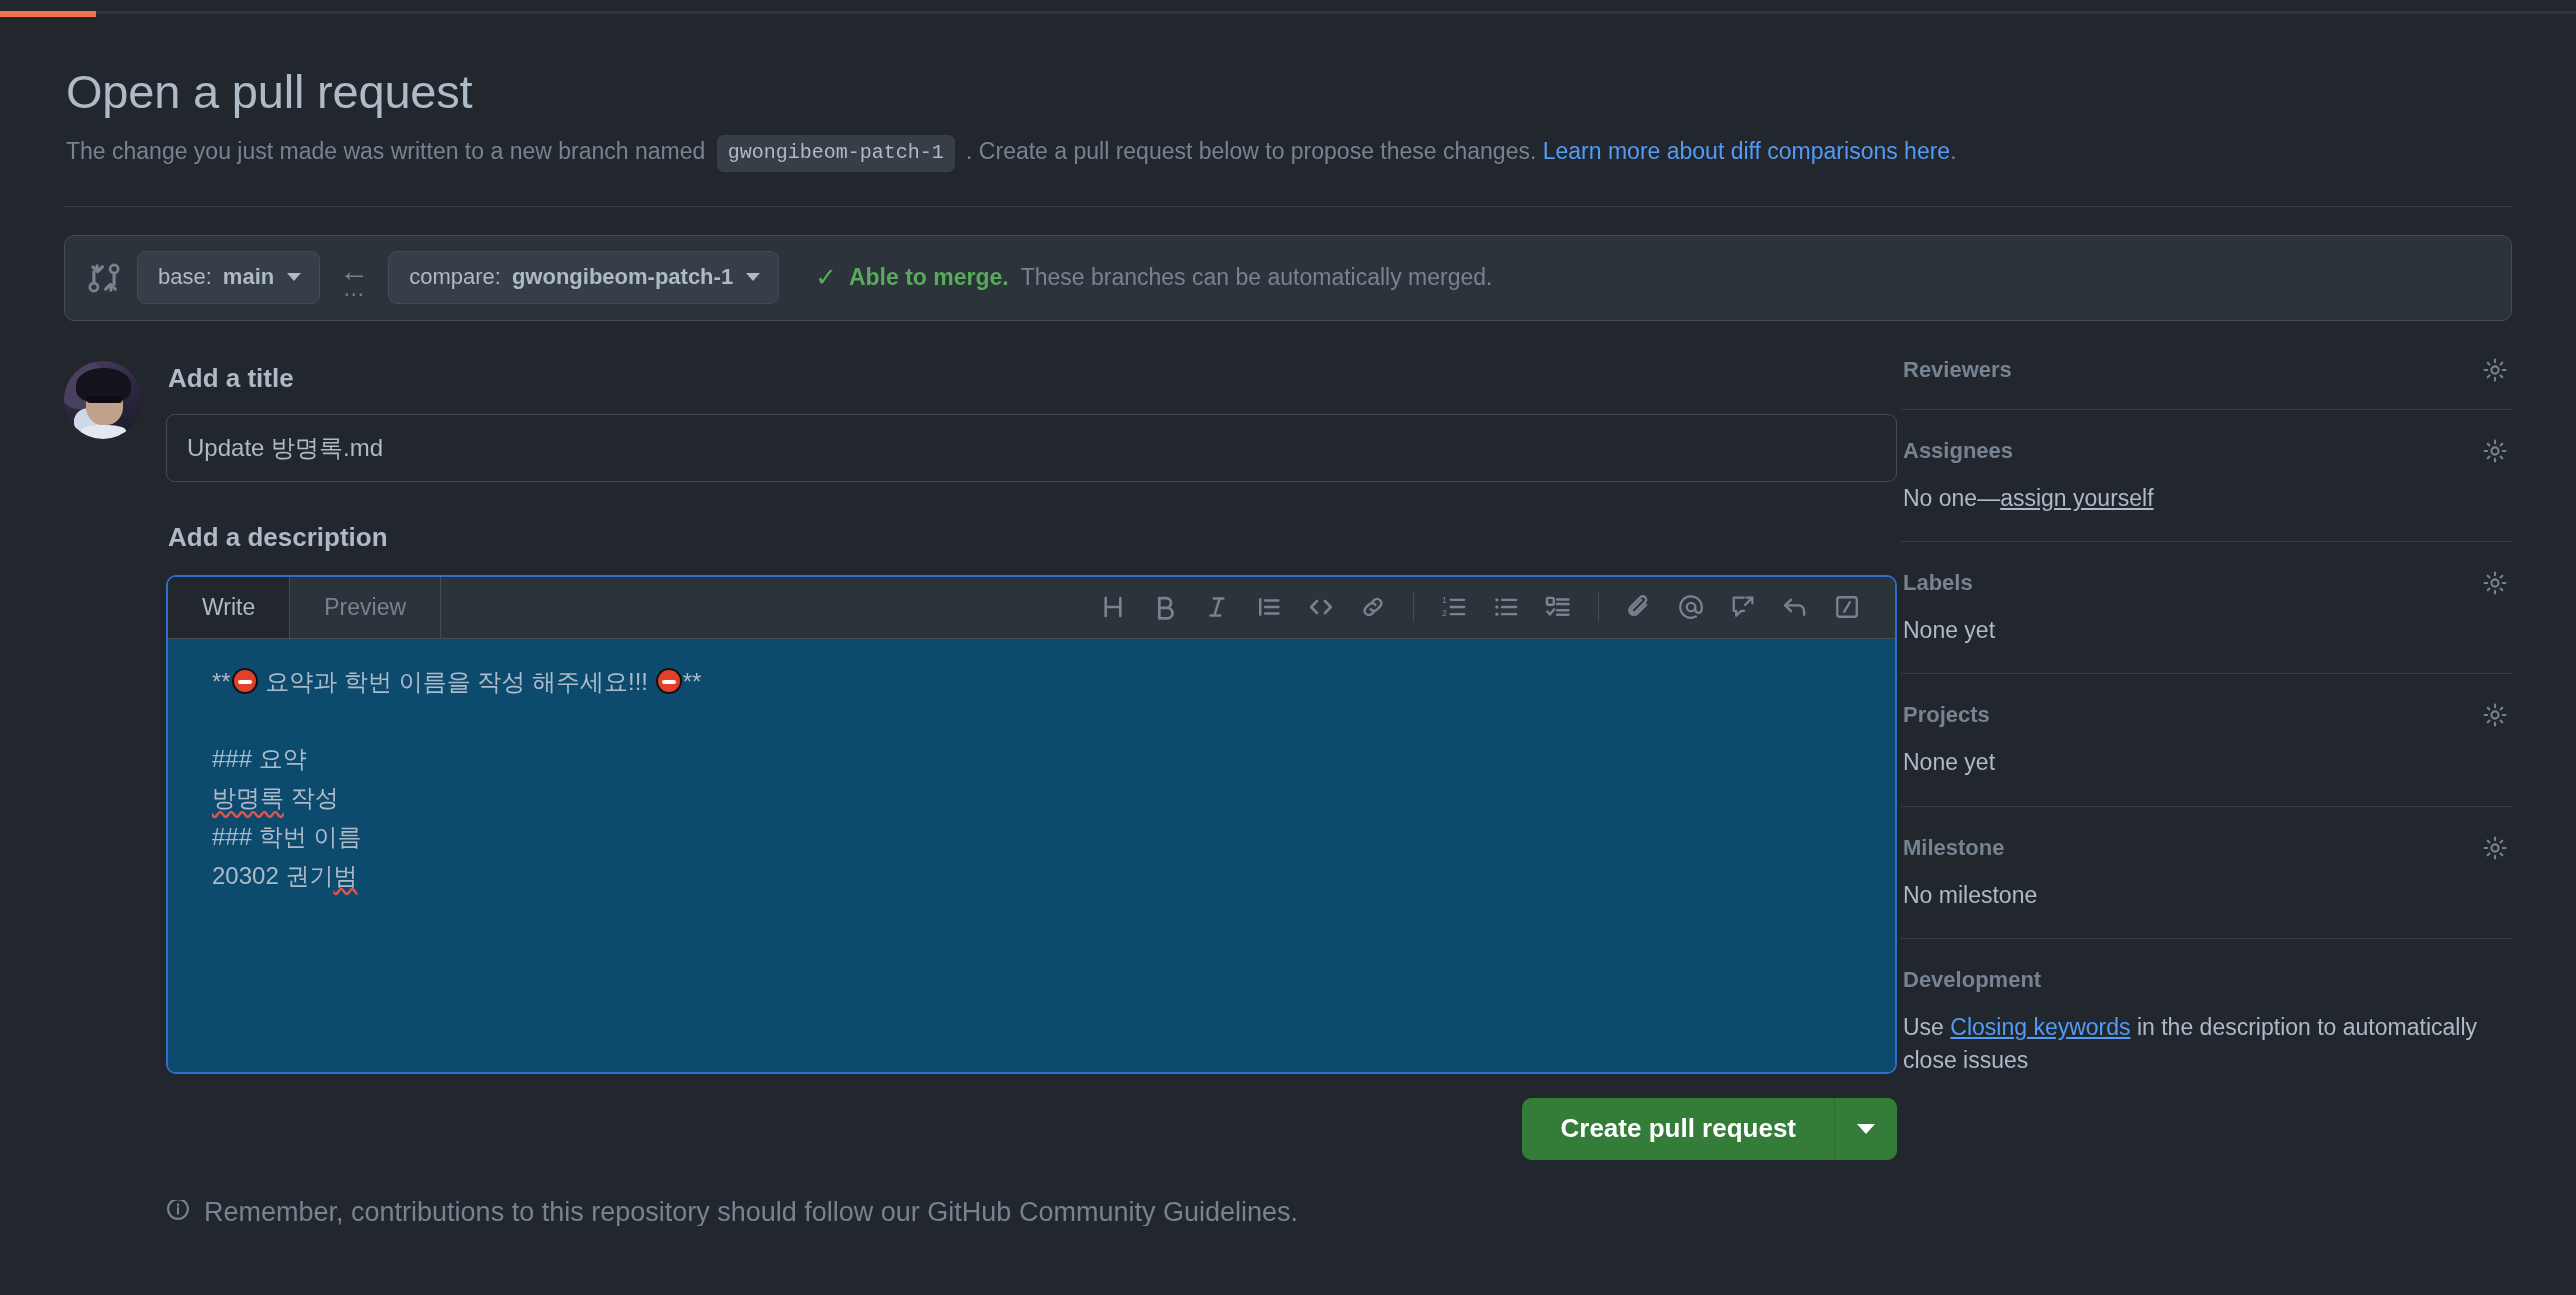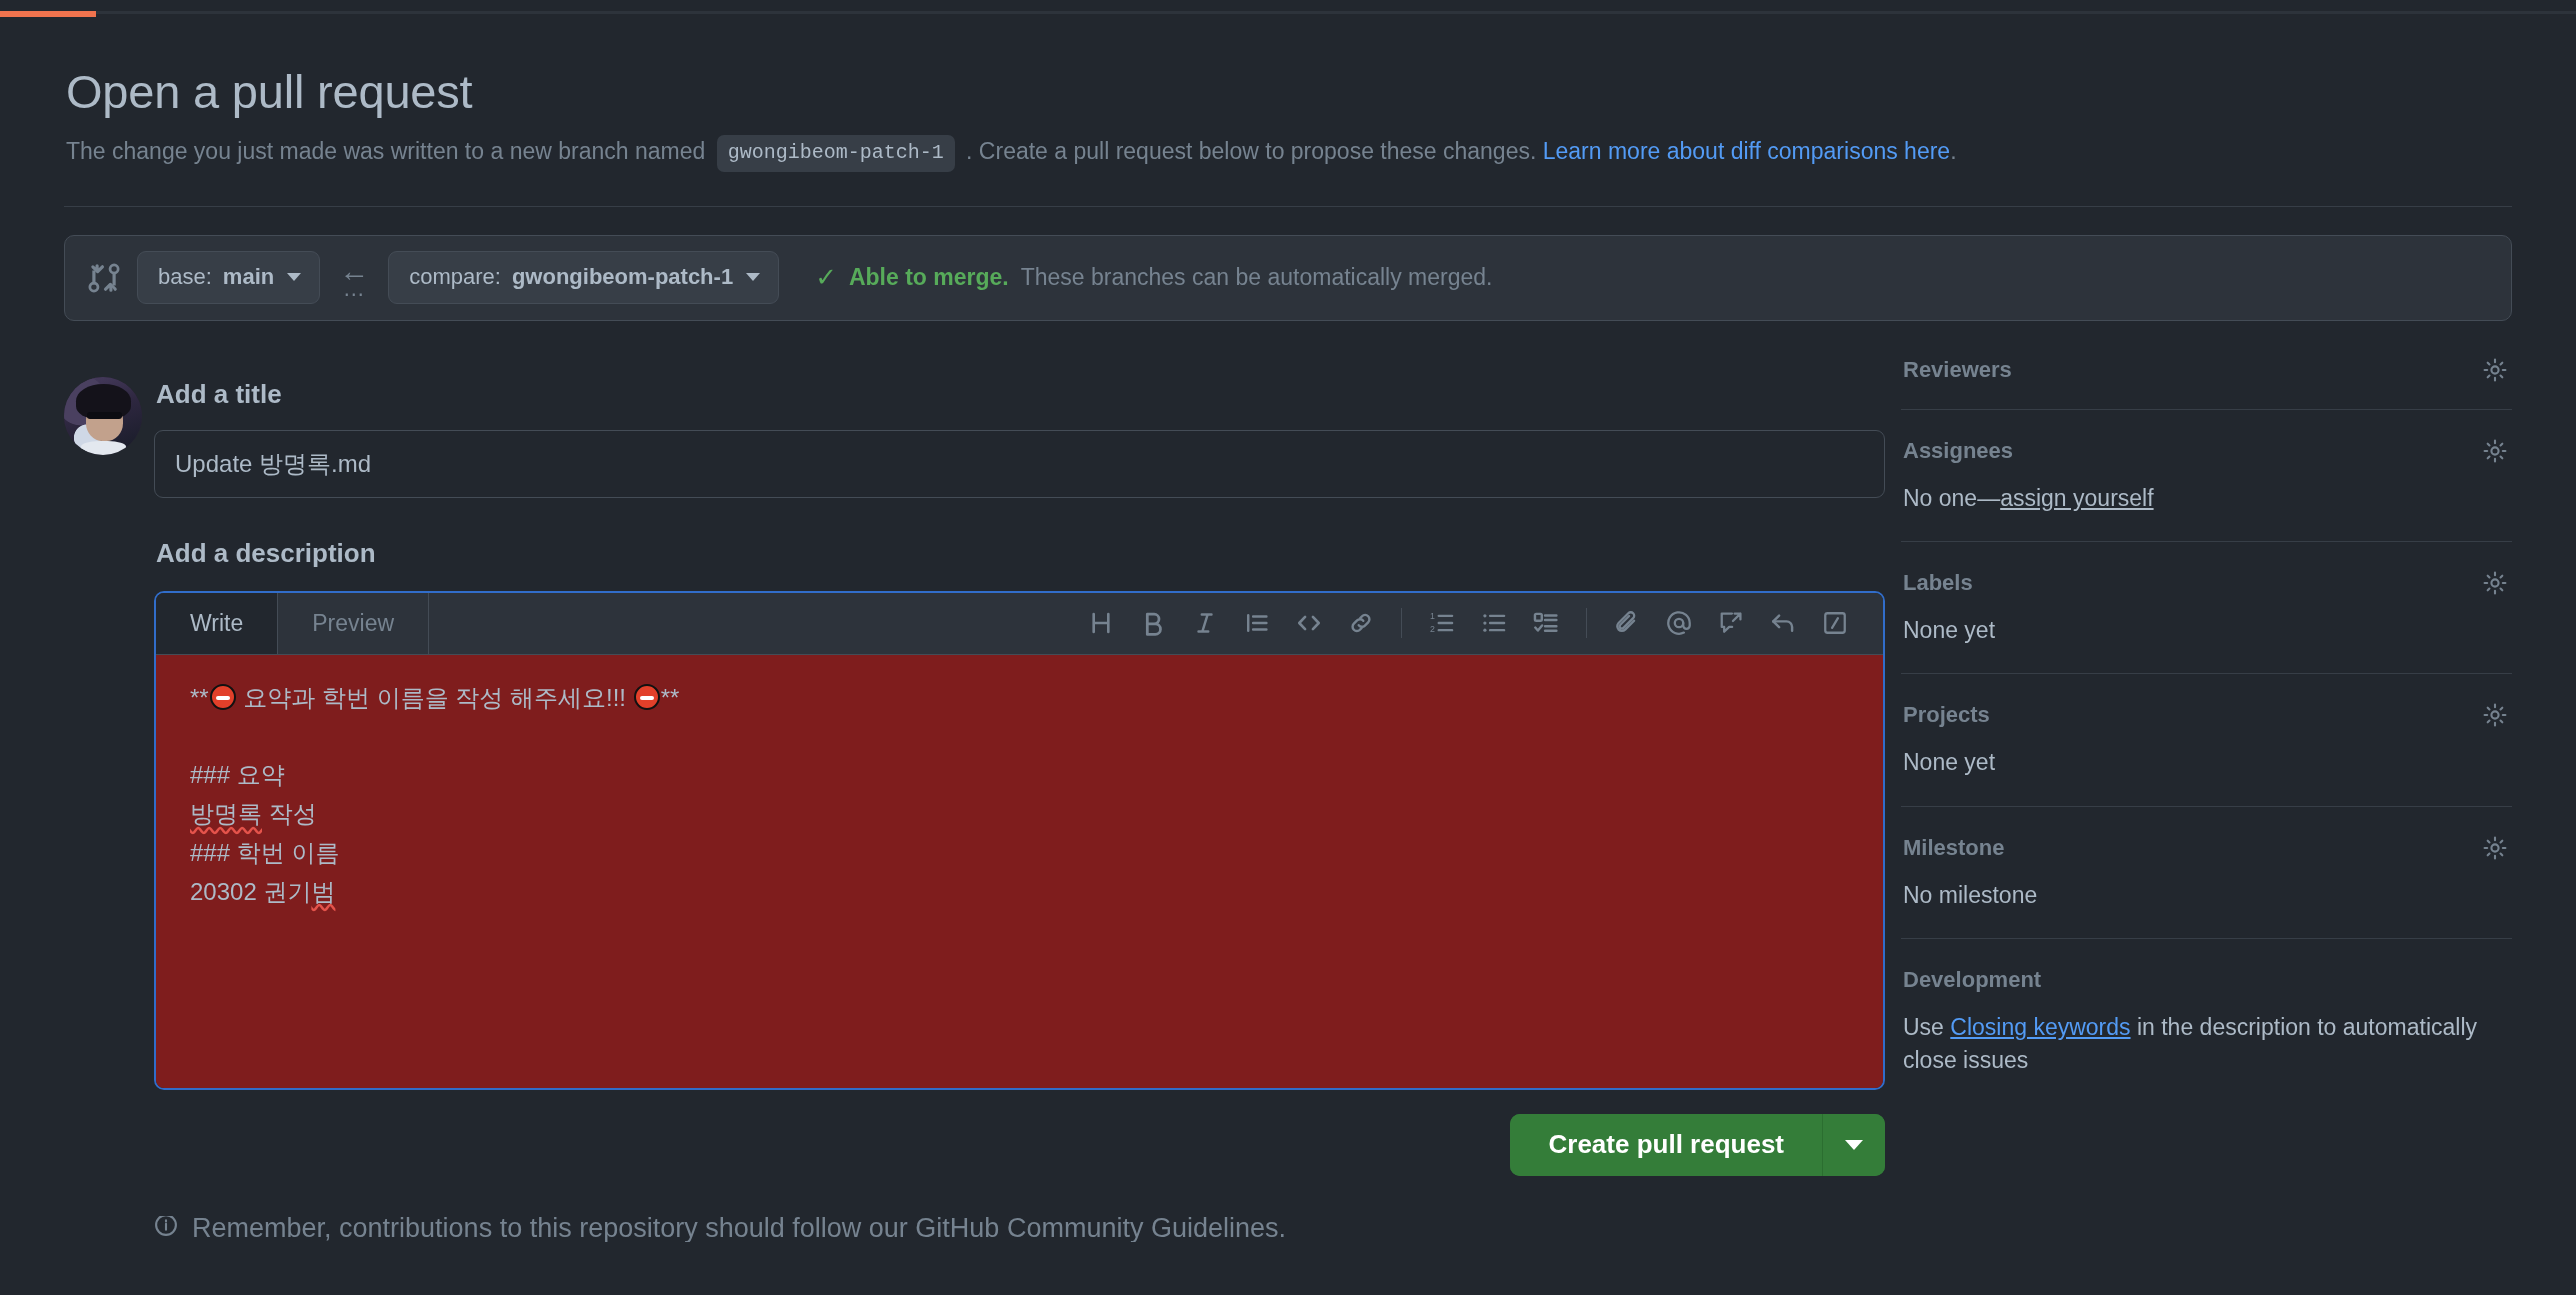--- a/index.html
+++ b/index.html
@@ -130,21 +130,21 @@
   #merge-status .check { color: #57ab5a; font-size: 26px; }
   #merge-status .able { color: #57ab5a; font-weight: 600; }
 
   
   #body-cols {
     margin-top: 36px;
     display: flex;
     gap: 0;
     width: 2448px;
   }
-  #left-col { width: 1837px; display: flex; gap: 12px; margin-top: 16px; }
+  #left-col { width: 1837px; display: flex; gap: 24px; }
   #avatar {
     width: 78px; height: 78px;
     border-radius: 50%;
     flex: 0 0 auto;
     margin-top: 4px;
     overflow: hidden;
     background: #2b2233;
     position: relative;
   }
   #avatar .av-bg {
@@ -252,28 +252,28 @@
   .tb-sep {
     width: 1px; height: 30px;
     background: #444c56;
     margin: 0 14px;
   }
   .tb-btn svg { display: block; }
 
   #desc-textarea {
     width: 100%;
     height: 433px;
-    background: #7f1d1d;
+    background: #0c4a6e;
     border: none;
     outline: none;
     resize: none;
     color: #adbac7;
     font-size: 24px;
     line-height: 1.62;
-    padding: 24px 24px 24px 34px;
+    padding: 24px 24px 24px 44px;
     font-family: "Liberation Sans", sans-serif;
     white-space: pre-wrap;
     overflow: hidden;
     position: relative;
   }
   .squiggle {
     text-decoration: underline wavy #e5534b;
     text-decoration-skip-ink: none;
     text-underline-offset: 4px;
   }

